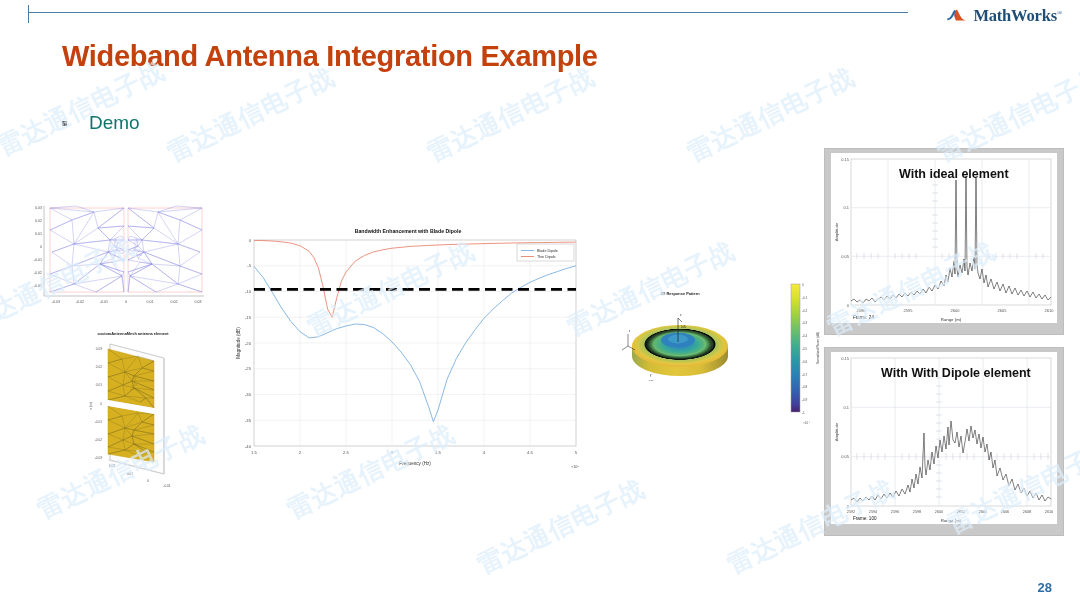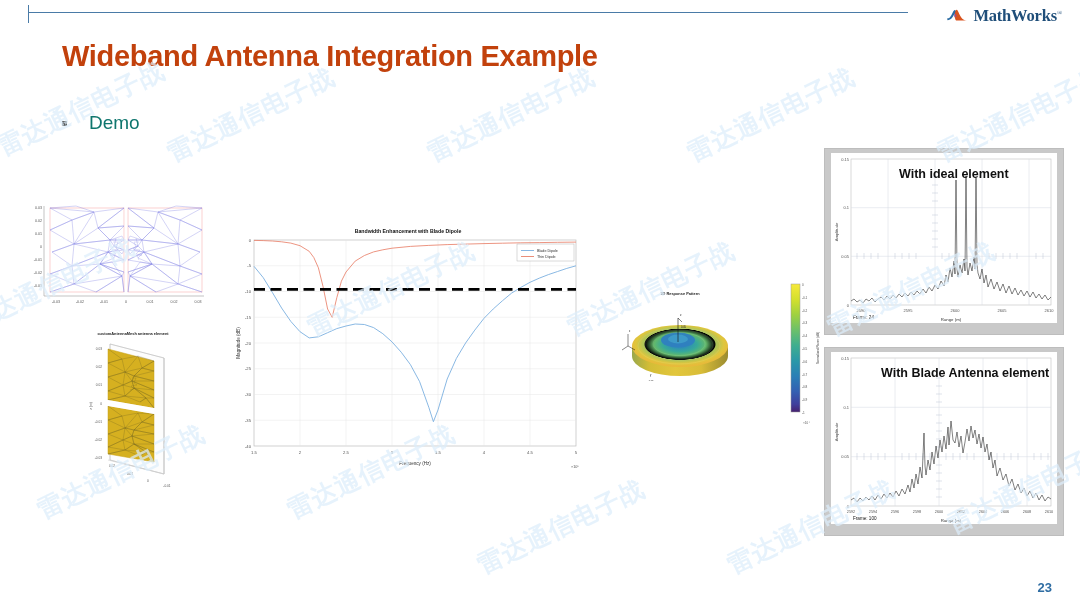--- a/index.html
+++ b/index.html
@@ -95,21 +95,21 @@
     <span class="logo-text"><span>MathWorks</span><span class="logo-tm">®</span></span>
   </div>
 
   <div class="title">Wideband Antenna Integration Example</div>
 
   <div class="bullet-row">
     <span class="bullet-sq"></span>
     <span class="bullet-txt">Demo</span>
   </div>
 
-  <div class="pageno">23</div>
+  <div class="pageno">28</div>
 
   <div class="fig" style="left:14px;top:200px;width:196px;height:118px;">
     <svg width="196" height="118" viewBox="0 0 196 118">
       <rect x="0" y="0" width="196" height="118" fill="#ffffff"></rect>
 
       <line x1="30" y1="6" x2="30" y2="96" stroke="#aaa" stroke-width="0.7"></line>
       <line x1="30" y1="96" x2="190" y2="96" stroke="#aaa" stroke-width="0.7"></line>
 
       <g class="tick" fill="#666" font-size="3.4" text-anchor="end" font-family="Liberation Sans, sans-serif">
         <text x="28" y="9">0.03</text>
@@ -522,21 +522,21 @@
                L111,98 L113,110 L115,92 L117,104
                L119,88 L121,101 L123,79 L124,97 L126,73 L128,92
                L130,95 L132,84 L134,99 L136,88 L138,105 L140,94
                L142,81 L144,93 L146,78 L148,90 L150,82 L152,96
                L154,86 L156,100 L158,89 L160,104 L162,96 L164,112
                L166,104 L168,120 L170,112 L172,128 L175,120 L178,132
                L181,126 L184,138 L187,131 L190,142 L193,136 L196,145
                L199,140 L202,148 L205,143 L208,150 L211,145 L214,152
                L217,147 L220,153 L223,149 L226,151" fill="none" stroke="#1a1a1a" stroke-width="0.55"></path>
     </svg>
-    <div class="rp-label" style="left:56px;top:18px;">With Blade Antenna element</div>
+    <div class="rp-label" style="left:56px;top:18px;">With With Dipole element</div>
   </div>
 
   <div class="wm-layer">
     <div class="wm" style="left:-10px;top:92px;">雷达通信电子战</div>
     <div class="wm" style="left:160px;top:98px;">雷达通信电子战</div>
     <div class="wm" style="left:420px;top:98px;">雷达通信电子战</div>
     <div class="wm" style="left:680px;top:98px;">雷达通信电子战</div>
     <div class="wm" style="left:930px;top:98px;">雷达通信电子战</div>
 
     <div class="wm" style="left:-40px;top:268px;">雷达通信电子战</div>

